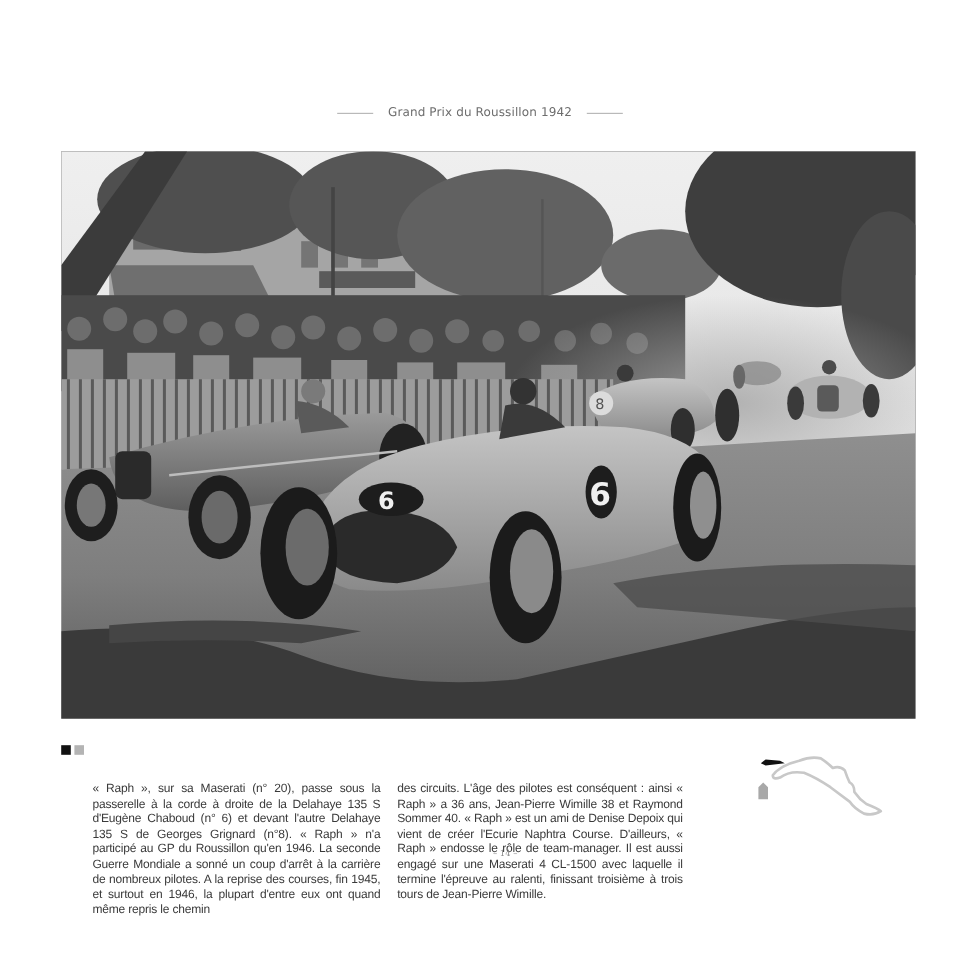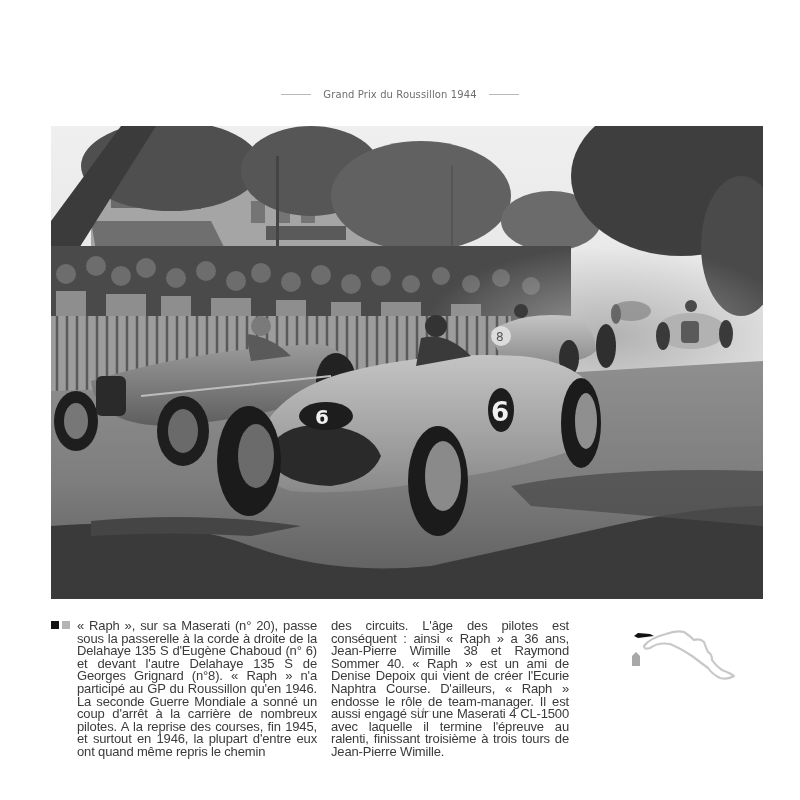--- a/index.html
+++ b/index.html
@@ -18,37 +18,37 @@
     .photo {
       position: absolute; left: 51px; top: 126px; width: 712px; height: 473px; overflow: hidden;
       background: #7c7c7c;
     }
     .photo svg { display: block; }
     .markers { position: absolute; left: 51px; top: 621px; display: flex; gap: 3px; }
     .markers .sq { width: 8px; height: 8px; }
     .markers .black { background: #111111; }
     .markers .gray { background: #b4b4b4; }
     .caption {
-      position: absolute; top: 620px; font-size: 13px; line-height: 12.6px; color: #3a3a3a;
+      position: absolute; top: 652px; font-size: 10px; line-height: 12.6px; color: #3a3a3a;
       text-align: justify; font-family: "Liberation Sans", sans-serif; letter-spacing: -0.15px;
     }
     .caption.col1 { left: 77px; width: 240px; }
     .caption.col2 { left: 331px; width: 238px; }
     .track-map { position: absolute; left: 628px; top: 622px; width: 120px; height: 60px; }
     .folio {
       position: absolute; left: 0; top: 707px; width: 800px; text-align: center;
       font-family: "DejaVu Serif", serif; font-size: 7px; color: #8a8a8a; padding-left: 21px;
     }
   </style>
 </head>
 <body>
 
 <div class="running-head">
   <span class="rule"></span>
-  <span class="title">Grand Prix du Roussillon 1944</span>
+  <span class="title">Grand Prix du Roussillon 1942</span>
   <span class="rule"></span>
 </div>
 
 <div class="photo">
   <svg width="712" height="473" viewBox="0 0 712 473" xmlns="http://www.w3.org/2000/svg">
     <defs>
       <linearGradient id="sky" x1="0" y1="0" x2="0" y2="1">
         <stop offset="0" stop-color="#efefef"></stop>
         <stop offset="1" stop-color="#d9d9d9"></stop>
       </linearGradient>

